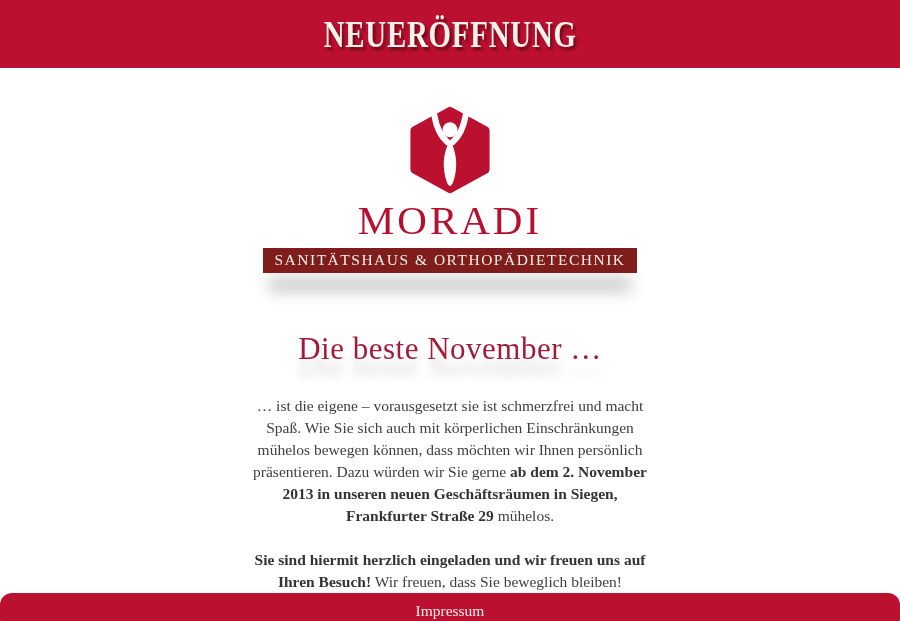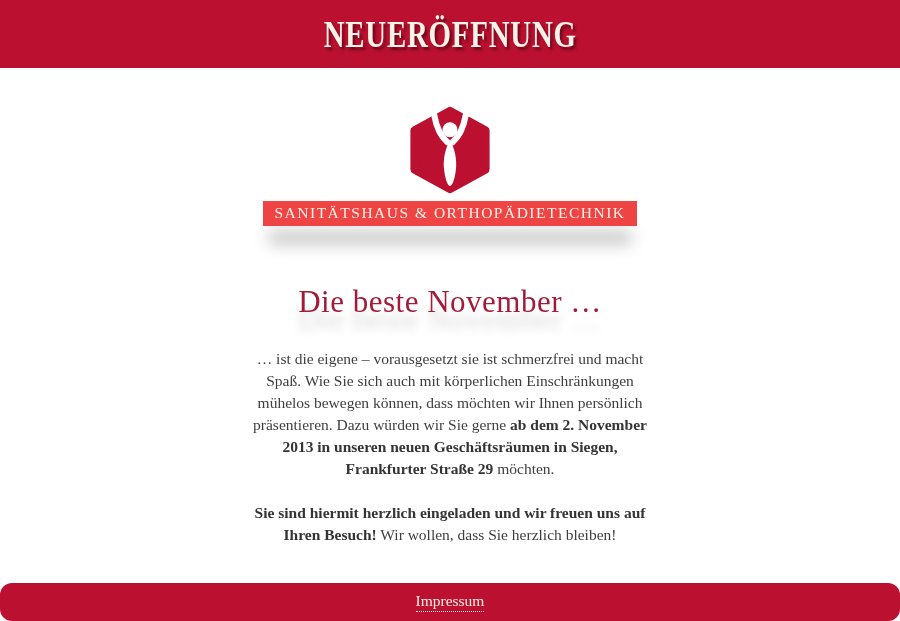--- a/index.html
+++ b/index.html
@@ -46,21 +46,21 @@
     margin-top: 6px;
     font-size: 41px;
     line-height: 1;
     color: #B5112F;
     letter-spacing: 3px;
     white-space: nowrap;
   }
   .tagline-band {
     display: inline-block;
     margin-top: 7px;
-    background: #ef4444;
+    background: #7f1d1d;
     color: #F7F1E7;
     font-size: 15.5px;
     letter-spacing: 1.5px;
     padding: 3px 11px 4px;
     box-shadow: 0 24px 16px -6px rgba(40, 40, 40, 0.28);
     white-space: nowrap;
   }
 
   .heading {
     margin-top: 58px;
@@ -115,27 +115,28 @@
 
       <polygon points="50,6 90,28 90,72 50,94 10,72 10,28" fill="#BB1030" stroke="#BB1030" stroke-width="10" stroke-linejoin="round"></polygon>
 
       <circle cx="50" cy="27" r="8.5" fill="#ffffff"></circle>
 
       <path d="M32 10 Q36 32 47 41" fill="none" stroke="#ffffff" stroke-width="7" stroke-linecap="round"></path>
       <path d="M68 10 Q64 32 53 41" fill="none" stroke="#ffffff" stroke-width="7" stroke-linecap="round"></path>
 
       <path d="M50 38 C45 48 41.5 60 43.5 74 C44.8 84 47.5 91 50 91 C52.5 91 55.2 84 56.5 74 C58.5 60 55 48 50 38 Z" fill="#ffffff"></path>
     </svg>
+    <div class="wordmark">MORADI</div>
     <div class="tagline-band">SANITÄTSHAUS &amp; ORTHOPÄDIETECHNIK</div>
   </div>
 
   <h2 class="heading">Die beste November …</h2>
 
   <div class="copy">
-    <p><span>… ist die eigene – vorausgesetzt sie ist schmerzfrei und macht Spaß. Wie Sie sich auch mit körperlichen Einschränkungen mühelos bewegen können, dass möchten wir Ihnen persönlich präsentieren. Dazu würden wir Sie gerne </span><strong>ab dem 2. November 2013 in unseren neuen Geschäftsräumen in Siegen, Frankfurter Straße 29</strong><span> möchten.</span></p>
-    <p><strong>Sie sind hiermit herzlich eingeladen und wir freuen uns auf Ihren Besuch!</strong><span> Wir wollen, dass Sie herzlich bleiben!</span></p>
+    <p><span>… ist die eigene – vorausgesetzt sie ist schmerzfrei und macht Spaß. Wie Sie sich auch mit körperlichen Einschränkungen mühelos bewegen können, dass möchten wir Ihnen persönlich präsentieren. Dazu würden wir Sie gerne </span><strong>ab dem 2. November 2013 in unseren neuen Geschäftsräumen in Siegen, Frankfurter Straße 29</strong><span> mühelos.</span></p>
+    <p><strong>Sie sind hiermit herzlich eingeladen und wir freuen uns auf Ihren Besuch!</strong><span> Wir freuen, dass Sie beweglich bleiben!</span></p>
   </div>
 
 </main>
 
 <footer class="footer">
   <a class="impressum-link" href="#">Impressum</a>
 </footer>
 
 </body></html>

